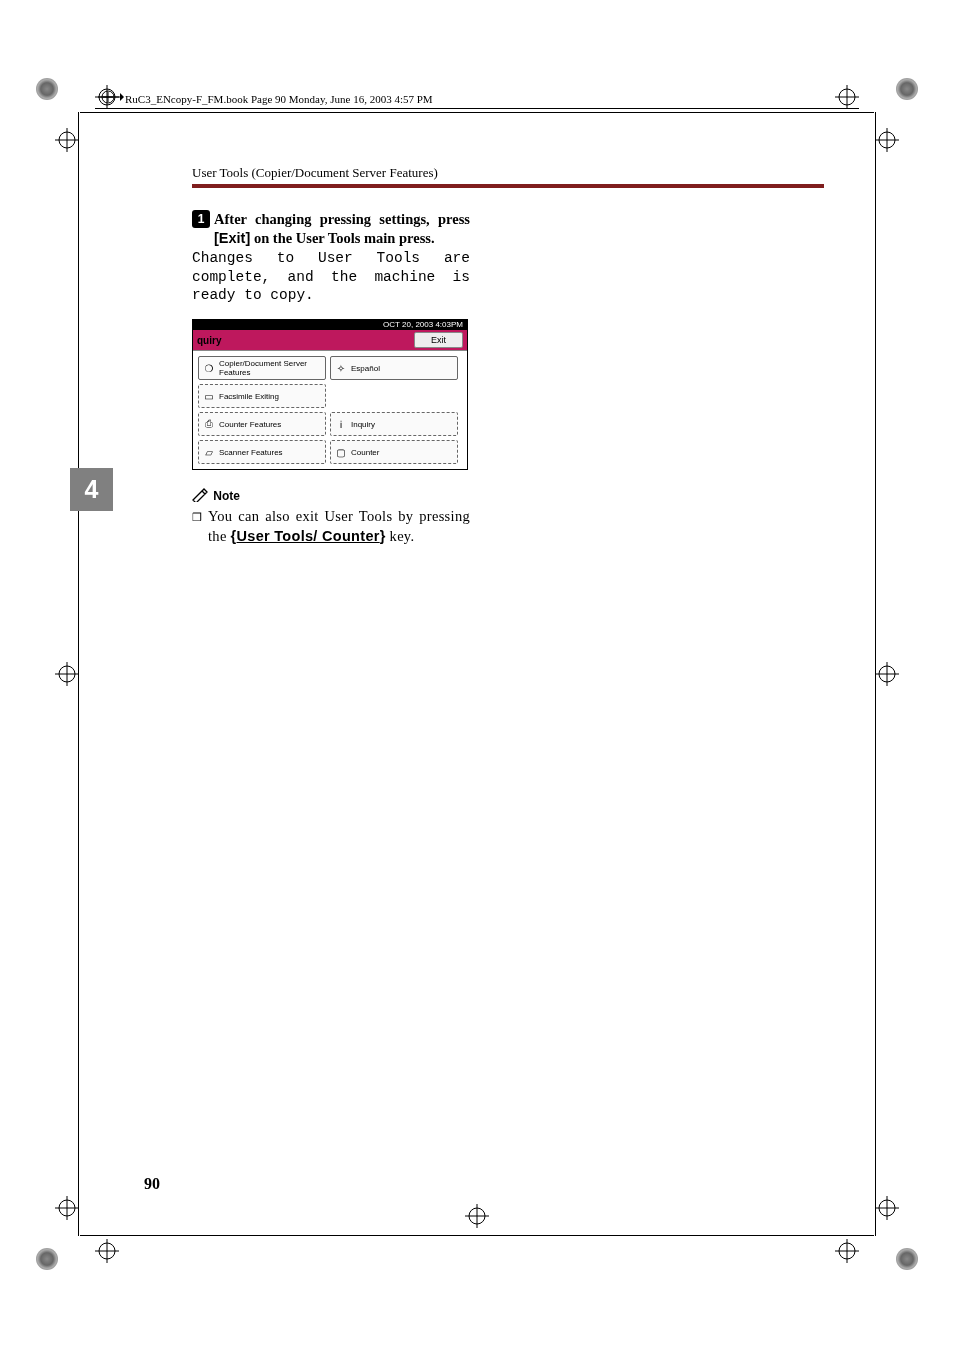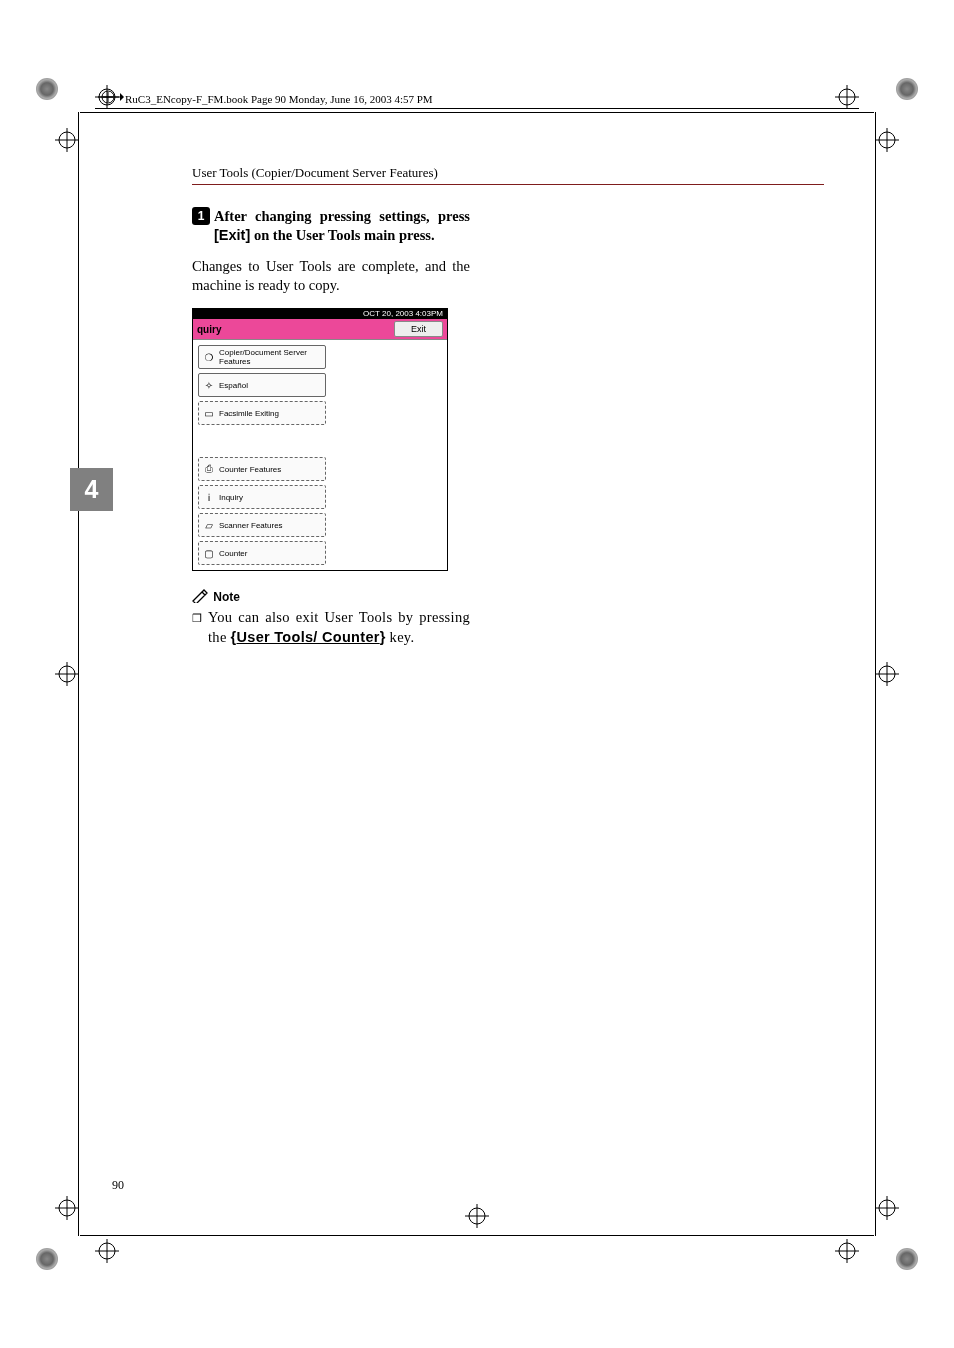--- a/index.html
+++ b/index.html
@@ -58,21 +58,21 @@
       left: 130px;
       right: 130px;
       top: 165px;
       bottom: 140px;
     }
     .running-head {
       font-size: 13px;
       font-family: Georgia, serif;
       margin-left: 62px;
       padding-bottom: 3px;
-      border-bottom: 1px solid #7f1d1d;
+      border-bottom: 4px solid #7f1d1d;
     }
     .section-title {
       font-family: Arial, Helvetica, sans-serif;
       font-weight: bold;
       font-size: 24px;
       margin-left: 62px;
       margin-top: 48px;
       padding-top: 6px;
       padding-bottom: 6px;
       border-top: 4px solid #000;
@@ -118,36 +118,36 @@
       font-family: Georgia, serif;
       font-weight: bold;
       font-size: 14.5px;
       text-align: justify;
       line-height: 1.3;
     }
     .step-block { display: flex; }
     .step-block .step-text-wrap { flex: 1; }
     .exit-key { font-family: Arial, sans-serif; font-weight: bold; }
     .body-para {
-      margin-top: 12px;
-      font-family: Liberation Serif, serif;
+      margin-top: 1px;
+      font-family: Liberation Mono, monospace;
       font-size: 14.5px;
       text-align: justify;
       line-height: 1.3;
     }
     
     .ui-shot {
       margin-top: 14px;
-      width: 256px;
+      width: 276px;
       background: #fff;
       border: 1px solid #000;
       font-family: Arial, sans-serif;
     }
     .ui-status { background:#000; color:#fff; font-size:8px; text-align:right; padding:1px 4px; height:10px; line-height:8px; }
-    .ui-top { display:flex; align-items:center; justify-content:space-between; background:#ec4899; padding:2px 4px; border-bottom:1px solid #888; }
+    .ui-top { display:flex; align-items:center; justify-content:space-between; background:#be185d; padding:2px 4px; border-bottom:1px solid #888; }
     .ui-top-label { font-weight:bold; font-size:10px; color:#000; }
     .ui-exit-btn { background:#eee; border:1px solid #888; font-size:9px; padding:2px 16px; border-radius:2px; }
     .ui-grid { display:flex; flex-wrap:wrap; padding:5px; gap:4px; }
     .ui-btn { width: 128px; height: 24px; border:1px dashed #666; display:flex; align-items:center; font-size:8px; background:#fafafa; border-radius:2px; }
     .ui-btn-solid { border-style: solid; }
     .ui-btn .ui-icon { width:20px; text-align:center; font-size:10px; }
     .ui-btn .ui-label { flex:1; }
     .ui-spacer { width: 128px; height: 24px; }
     
     .note-head {
@@ -164,24 +164,25 @@
       font-size: 14.5px;
       text-align: justify;
       line-height: 1.35;
     }
     .note-bullet { width:16px; font-size:11px; padding-top:3px; }
     .note-text { flex:1; letter-spacing: 0.3px; }
     .key-bracket { font-family: Arial,sans-serif; font-weight:bold; }
     .key-name { font-family: Arial,sans-serif; font-weight:bold;text-decoration:underline; }
     .page-num {
       position: absolute;
-      left: 112px;
+      left: 144px;
       bottom: 155px;
       font-family: Georgia, serif;
-      font-size: 12px;
+      font-size: 16px;
+      font-weight: bold;
     }
   </style>
 </head>
 <body>
 
 <div class="crop-corner crop-tl"></div>
 <div class="crop-corner crop-tr"></div>
 <div class="crop-corner crop-bl"></div>
 <div class="crop-corner crop-br"></div>
 <div class="hline-top"></div>

